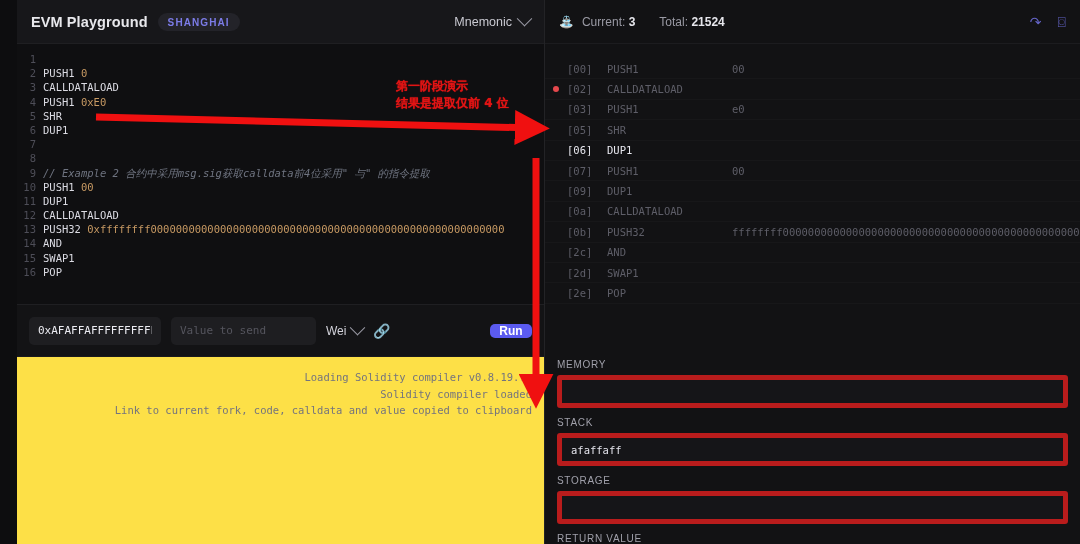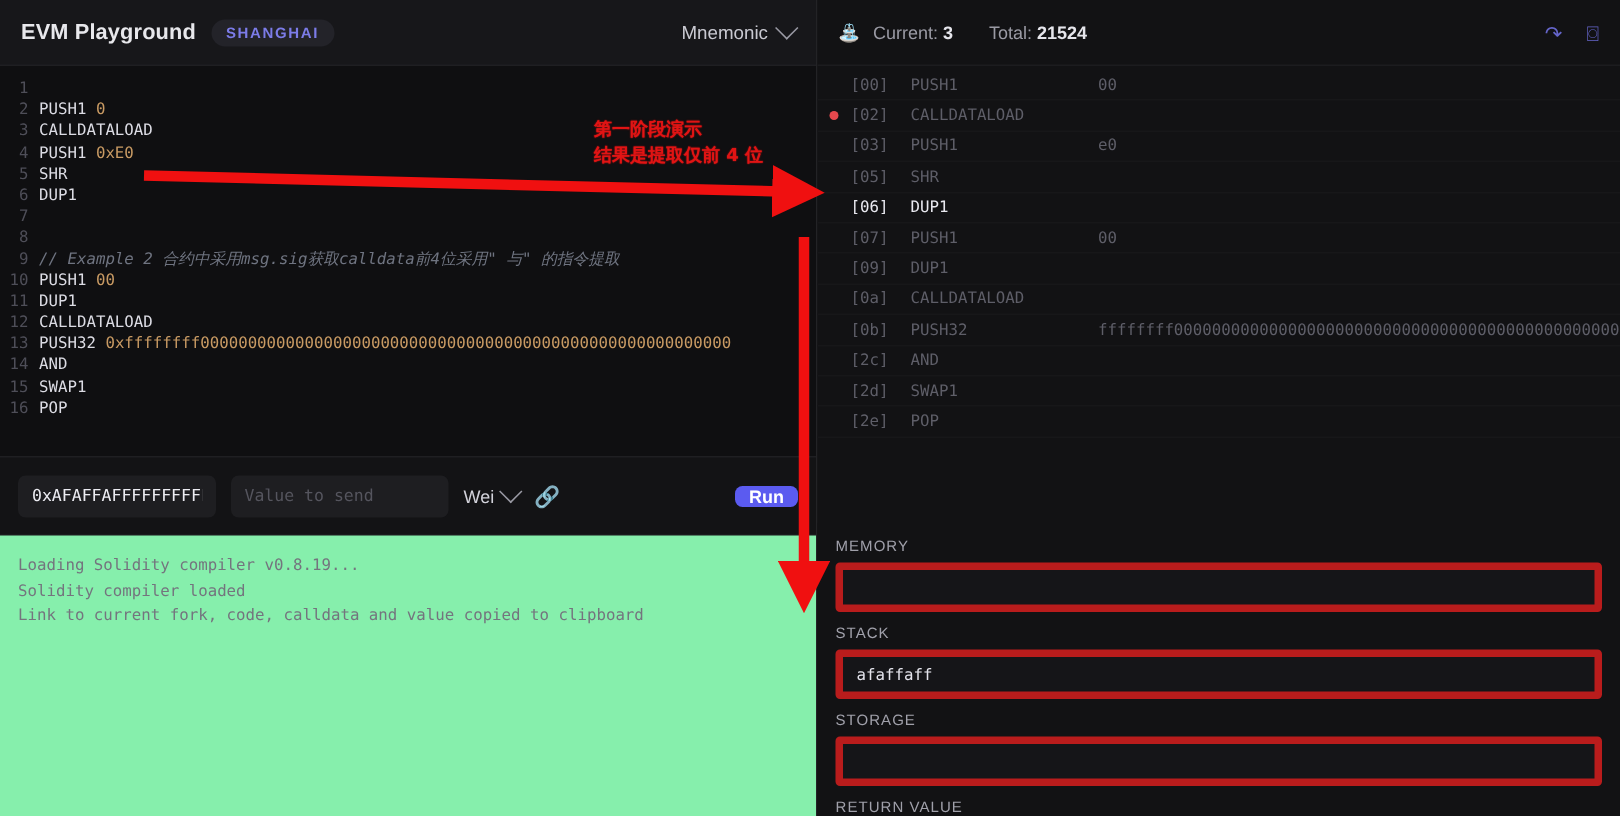--- a/index.html
+++ b/index.html
@@ -7,20 +7,21 @@
     width: 1080px; height: 544px;
     background: #0d0d0f;
     font-family: "Liberation Sans", sans-serif;
     overflow: hidden;
   }
   .app {
     position: relative;
     width: 1080px; height: 544px;
     display: flex;
     background: #0d0d0f;
+    padding-left: 17px;
   }
 
   
   .left {
     width: 545px; height: 544px;
     background: #131315;
     display: flex; flex-direction: column;
     border-right: 1px solid #232326;
     position: relative;
   }
@@ -114,27 +115,28 @@
     color: #fff;
     border: none; border-radius: 5px;
     font-size: 12px; font-weight: bold;
     width: 42px; height: 14px;
     cursor: pointer;
   }
 
   
   .console {
     height: 188px; min-height: 188px;
-    background: #86efac;
+    background: #fde047;
     padding: 12px 12px;
     font-family: "DejaVu Sans Mono", monospace;
     font-size: 10.5px;
     color: #74747e;
     line-height: 16.5px;
     border-top: 1px solid #1a1a1d;
+    text-align: right;
   }
 
   
   .right {
     width: 535px; height: 544px;
     background: #121214;
     display: flex; flex-direction: column;
     position: relative;
   }
   .gasbar {
@@ -147,20 +149,21 @@
   .gas-txt { color: #9a9aa4; font-size: 12px; }
   .gas-txt b { color: #e6e6ec; font-weight: bold; }
   .gas-sep { width: 8px; }
   .gas-right { margin-left: auto; display: flex; gap: 16px; align-items: center; }
   .gas-right span { color: #6565c9; font-size: 14px; cursor: pointer; line-height: 1; }
 
   .oplist {
     flex: 1;
     overflow: hidden;
     padding-top: 3px;
+    margin-top: 12px;
   }
   .oprow {
     display: flex; align-items: center;
     height: 20.4px;
     font-family: "DejaVu Sans Mono", monospace;
     font-size: 10.5px;
     border-bottom: 1px solid #171719;
     color: #5e5e68;
     padding-left: 6px;
     white-space: nowrap;

